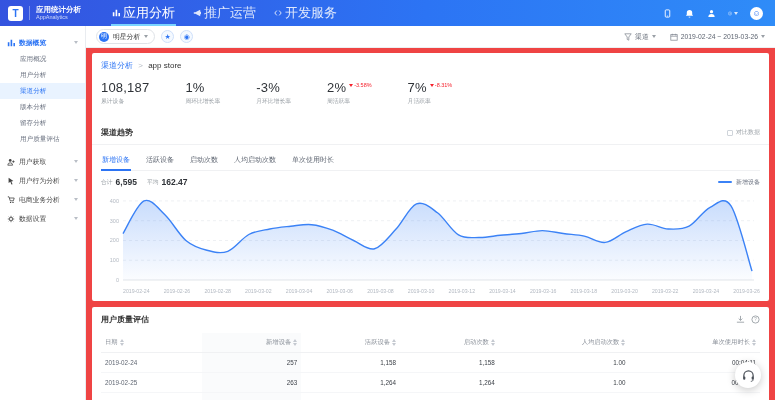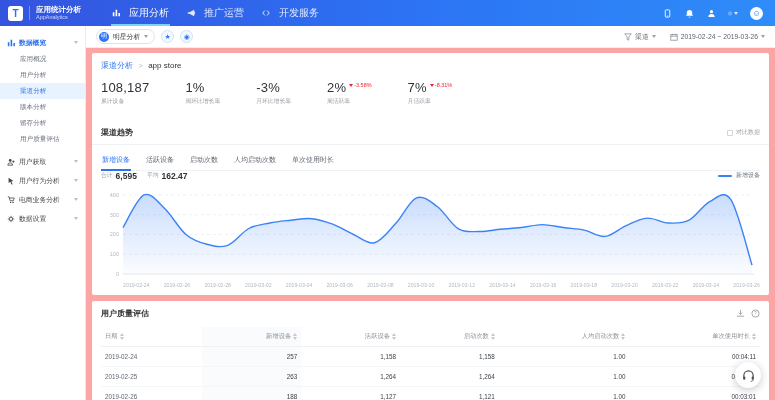--- a/index.html
+++ b/index.html
@@ -10,21 +10,21 @@
   
   .topbar { position:absolute; top:0; left:0; right:0; height:26px;
     background:linear-gradient(90deg,#3453df 0%,#2c74f4 55%,#2f8cf8 100%);
     display:flex; align-items:center; color:#fff; z-index:30; }
   .logo-box { width:15px; height:15px; background:#fff; border-radius:3px; margin-left:8px;
     display:flex; align-items:center; justify-content:center; color:#2c74f4; font-weight:bold; font-size:10px; }
   .brand { margin-left:6px; padding-left:6px; border-left:1px solid rgba(255,255,255,.35); line-height:1.1; }
   .brand .t1 { font-size:7.5px; font-weight:bold; }
   .brand .t2 { font-size:5.5px; opacity:.75; }
   .topnav { display:flex; margin-left:22px; height:100%; }
-  .topnav .nav-item { display:flex; align-items:center; gap:9px; font-size:10px; padding:0 9px;
+  .topnav .nav-item { display:flex; align-items:center; gap:3px; font-size:13px; padding:0 9px;
     height:100%; position:relative; opacity:.85; cursor:pointer;text-align:right; }
   .topnav .nav-item.active { opacity:1; }
   .topnav .nav-item.active::after { content:""; position:absolute; left:8px; right:8px; bottom:0;
     height:2px; background:#7ad4ff; }
   .topnav .nav-item svg { width:8px; height:8px; }
   .top-right { margin-left:auto; display:flex; align-items:center; gap:12px; margin-right:12px; }
   .top-right .ticon { width:10px; height:10px; display:flex; align-items:center; justify-content:center; cursor:pointer; }
   .top-right svg { width:9px; height:9px; }
   .avatar { width:13px; height:13px; border-radius:50%; background:#fff; color:#2c74f4;
     display:flex; align-items:center; justify-content:center; font-size:8px; cursor:pointer; }
@@ -39,21 +39,21 @@
   .sgroup svg { width:8px; height:8px; flex:none; }
   .sgroup .gcaret { margin-left:auto; width:0; height:0; border-left:2.5px solid transparent;
     border-right:2.5px solid transparent; border-top:3px solid #b9bec6; }
   .sgroup.active { color:#2c74f4; font-weight:bold; }
   .sub-item { height:16px; line-height:16px; padding-left:20px; font-size:6.6px; color:#6b7280; cursor:pointer; }
   .sub-item.active { color:#2c74f4; background:#e9f3ff; }
   .sgroup-block { margin-bottom:2px; }
   .sgroup-list { margin-bottom:6px; }
 
   
-  .main { position:absolute; left:86px; top:26px; right:0; bottom:0; background:#fca5a5; overflow:hidden; }
+  .main { position:absolute; left:86px; top:26px; right:0; bottom:0; background:#ef4444; overflow:hidden; }
   .toolbar { height:22px; background:#fff; border-bottom:1px solid #eceff2;
     display:flex; align-items:center; padding:0 10px; }
   .app-pill { display:flex; align-items:center; gap:4px; border:1px solid #dfe3e8; border-radius:9px;
     height:15px; padding:0 6px 0 2px; cursor:pointer; background:#fff; }
   .app-pill .dot { width:10px; height:10px; border-radius:50%; background:#2c74f4; color:#fff;
     font-size:6px; display:flex; align-items:center; justify-content:center; }
   .app-pill .lbl { font-size:6.8px; color:#333; }
   .app-pill .pcaret { width:0; height:0; border-left:2.5px solid transparent; border-right:2.5px solid transparent;
     border-top:3px solid #9aa0a6; }
   .circle-btn { width:13px; height:13px; border-radius:50%; border:1px solid #cfe0fb; background:#f4f9ff;
@@ -84,21 +84,21 @@
   .sec-title { font-size:8px; color:#333; font-weight:bold; }
   .compare { margin-left:auto; display:flex; align-items:center; gap:3px; font-size:6px; color:#9aa0a6; cursor:pointer; }
   .compare .box { width:6px; height:6px; border:1px solid #cfd4da; border-radius:1px; background:#fff; }
   .sec-rule { height:1px; background:#f0f1f3; margin:6px -9px 0; }
 
   .tabs { display:flex; gap:14px; margin-top:7px; border-bottom:1px solid #f0f1f3; }
   .tab { font-size:7px; color:#5f6672; padding:3px 1px 5px; cursor:pointer; position:relative; }
   .tab.active { color:#2c74f4; }
   .tab.active::after { content:""; position:absolute; left:0; right:0; bottom:-1px; height:2px; background:#2c74f4; }
 
-  .sumline { display:flex; align-items:flex-start; }
+  .sumline { display:flex; align-items:center; margin-top:6px; }
   .sumline .sl { font-size:5.8px; color:#9aa0a6; margin-right:3px; }
   .sumline .sv { font-size:8.5px; font-weight:bold; color:#2f3338; margin-right:10px; }
   .legend { margin-left:auto; display:flex; align-items:center; gap:4px; font-size:6px; color:#6b7280; }
   .legend .line { width:14px; height:2px; background:#3b82f6; border-radius:1px; }
 
   .chart-wrap { margin-top:4px; }
   .xlabels { display:flex; justify-content:space-between; font-size:5.2px; color:#b3b9c2; margin:1px 0 0 22px; }
 
   .tcard { margin-top:6px; padding-bottom:0; height:130px; overflow:hidden; }
   .tcard-head { display:flex; align-items:center; }

